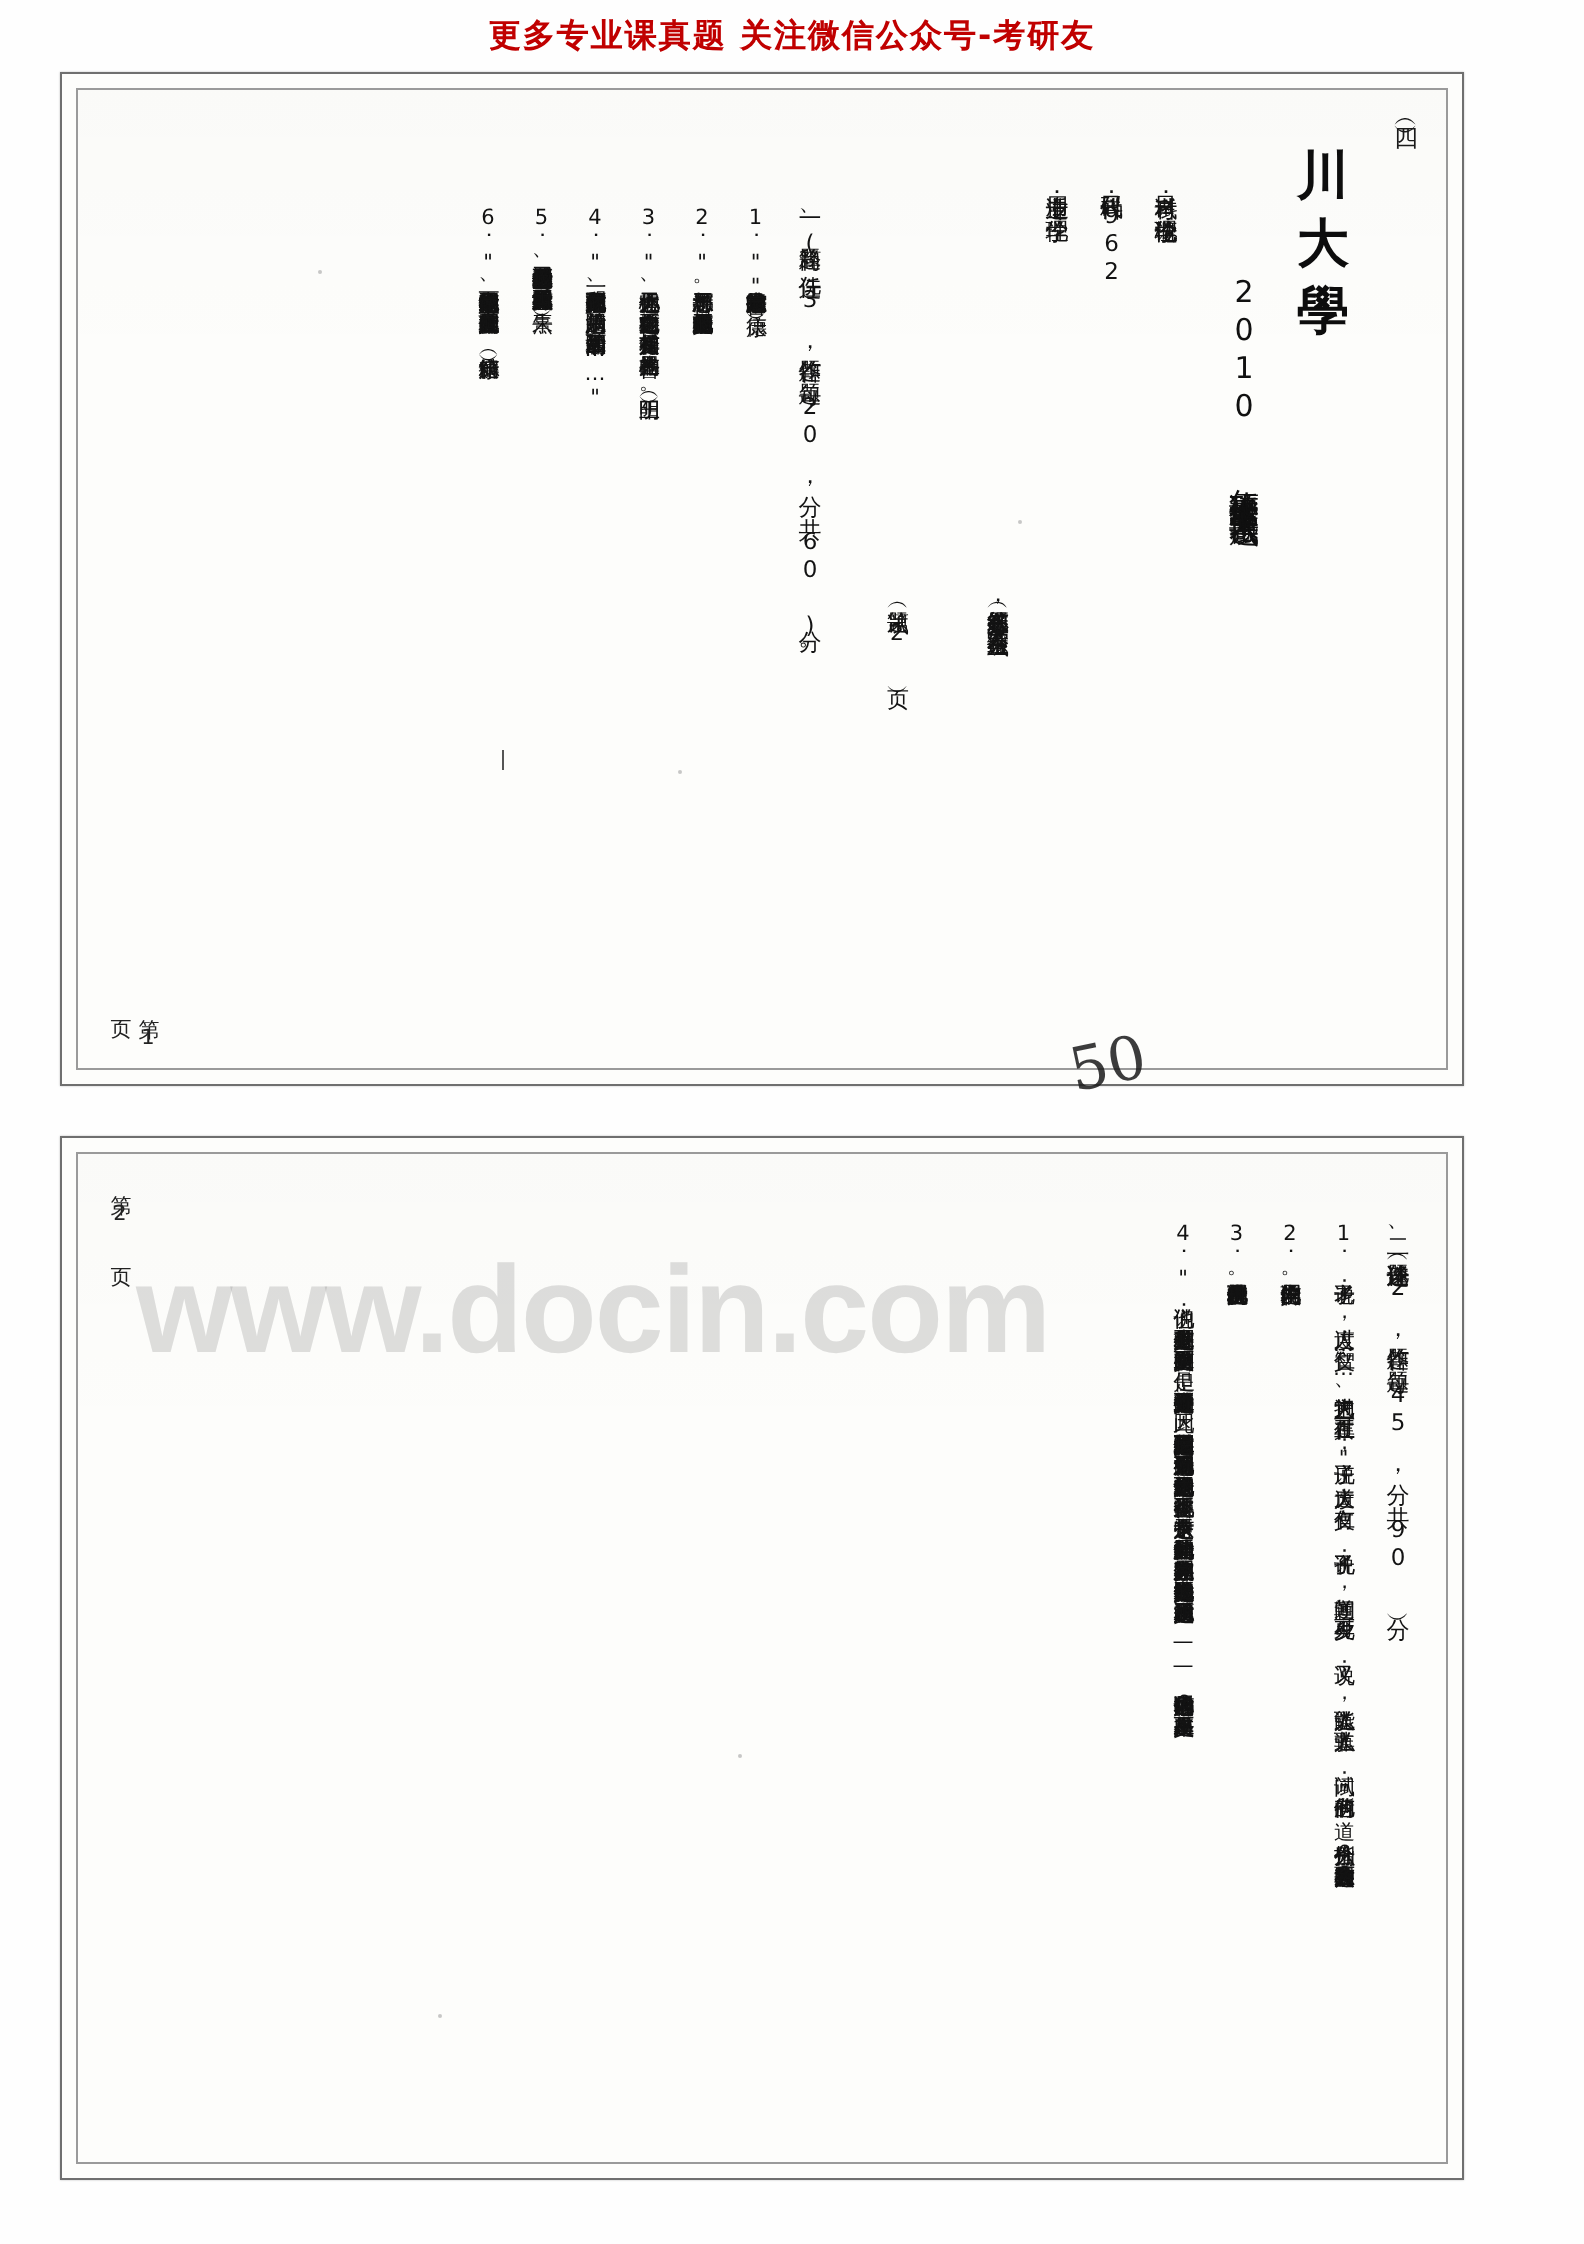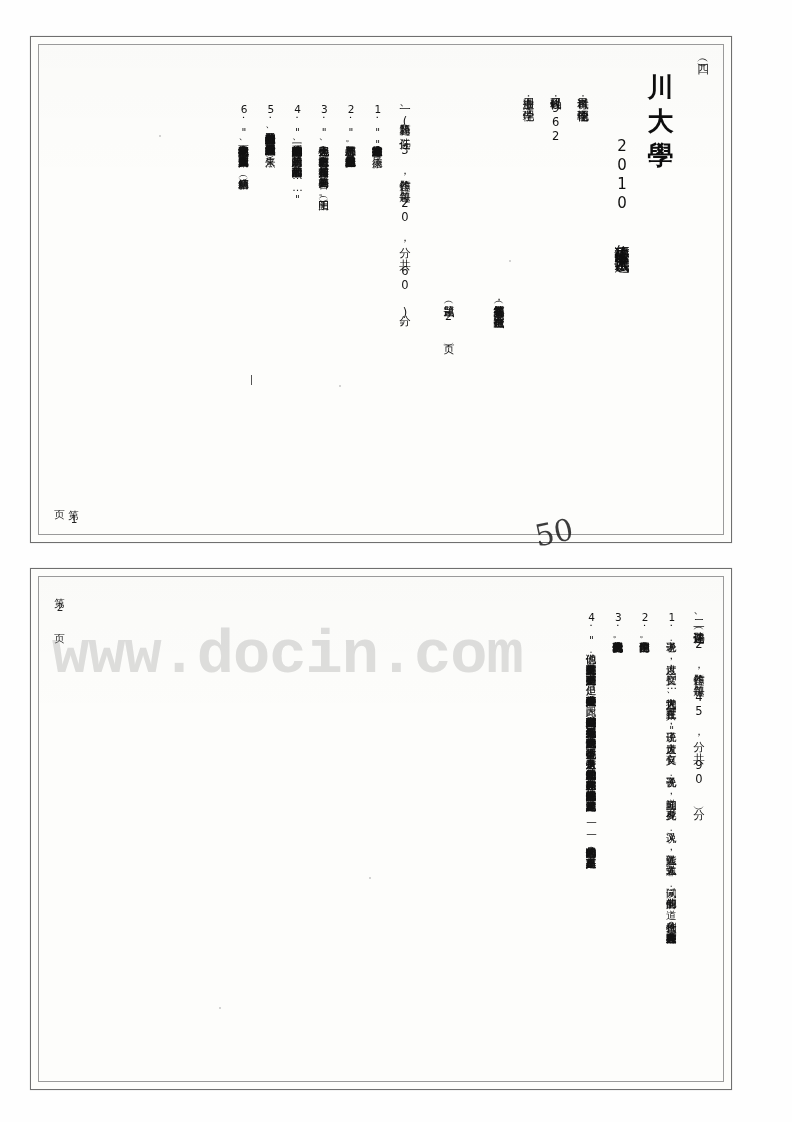--- a/index.html
+++ b/index.html
@@ -189,45 +189,46 @@
     flex-direction: row-reverse;
     gap: 11px;
     height: 452px;
   }
   .p2-col-wrap .vtext { font-size: 10.5px; max-height: 450px; }
   .p2-col-wrap .head { font-size: 11.5px; }
 
   
   .watermark {
     position: absolute;
-    left: 52px;
+    left: 68px;
     top: 620px;
     font-size: 62px;
     font-weight: bold;
     color: rgba(150,150,150,0.30);
-    font-family: Liberation Mono, monospace;
+    font-family: Liberation Sans, sans-serif;
     letter-spacing: -1px;
     pointer-events: none;
     user-select: none;
   }
 
   
   .speckle {
     position: absolute;
     width: 2px; height: 2px;
     background: #9a9a9a;
     border-radius: 50%;
     opacity: .55;
   }
 </style>
 </head>
 <body>
 
 <div class="page-canvas">
 
+  <div class="top-banner">更多专业课真题 关注微信公众号-考研友</div>
 
   <div class="sheet page1">
     <div class="sheet-inner">
 
       <div class="p1-corner-mark">（四）</div>
       <div class="p1-univ">川 大 學</div>
       <div class="p1-exam-title">2010 年攻读硕士学位研究生入学考试试题</div>
 
       <div class="p1-meta">
         <div class="vtext">考试科目：伦理学概论</div>

